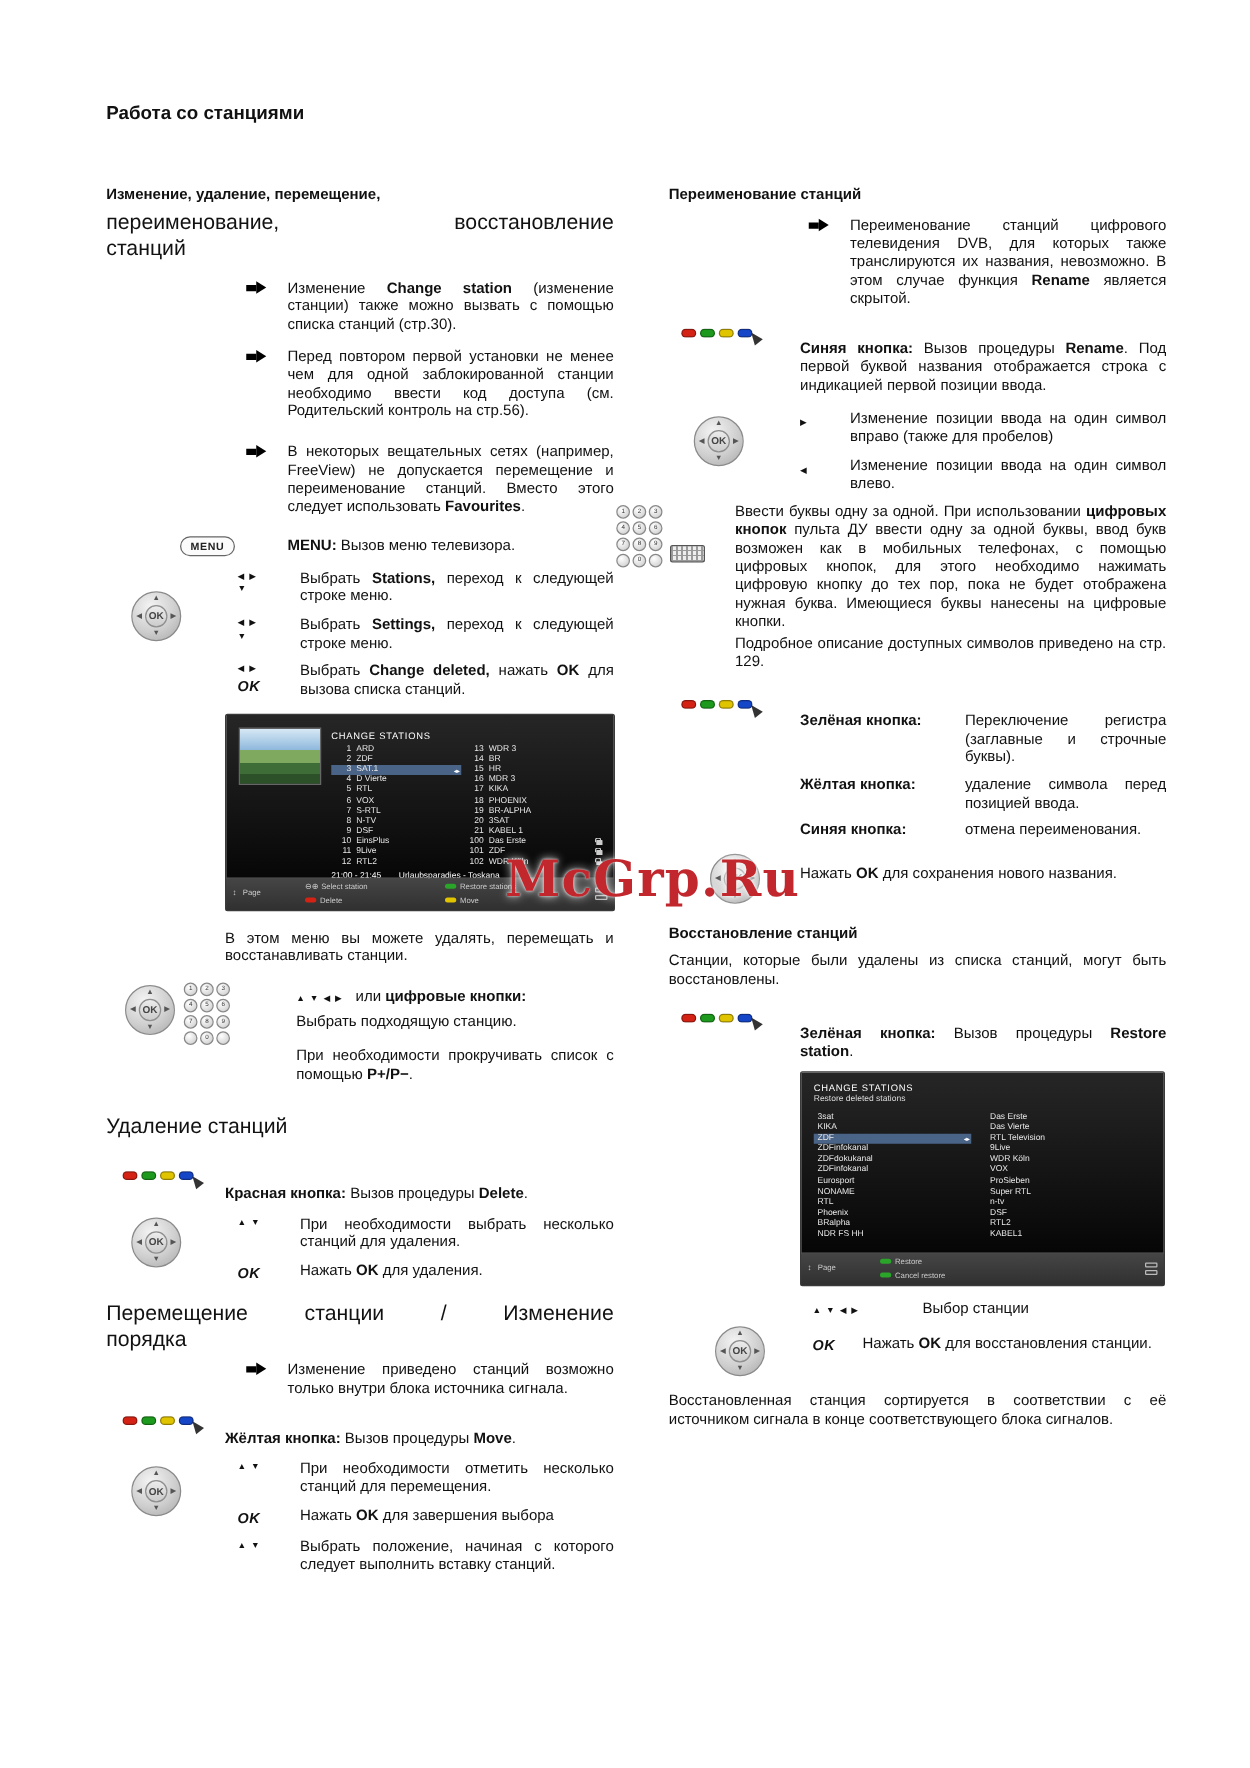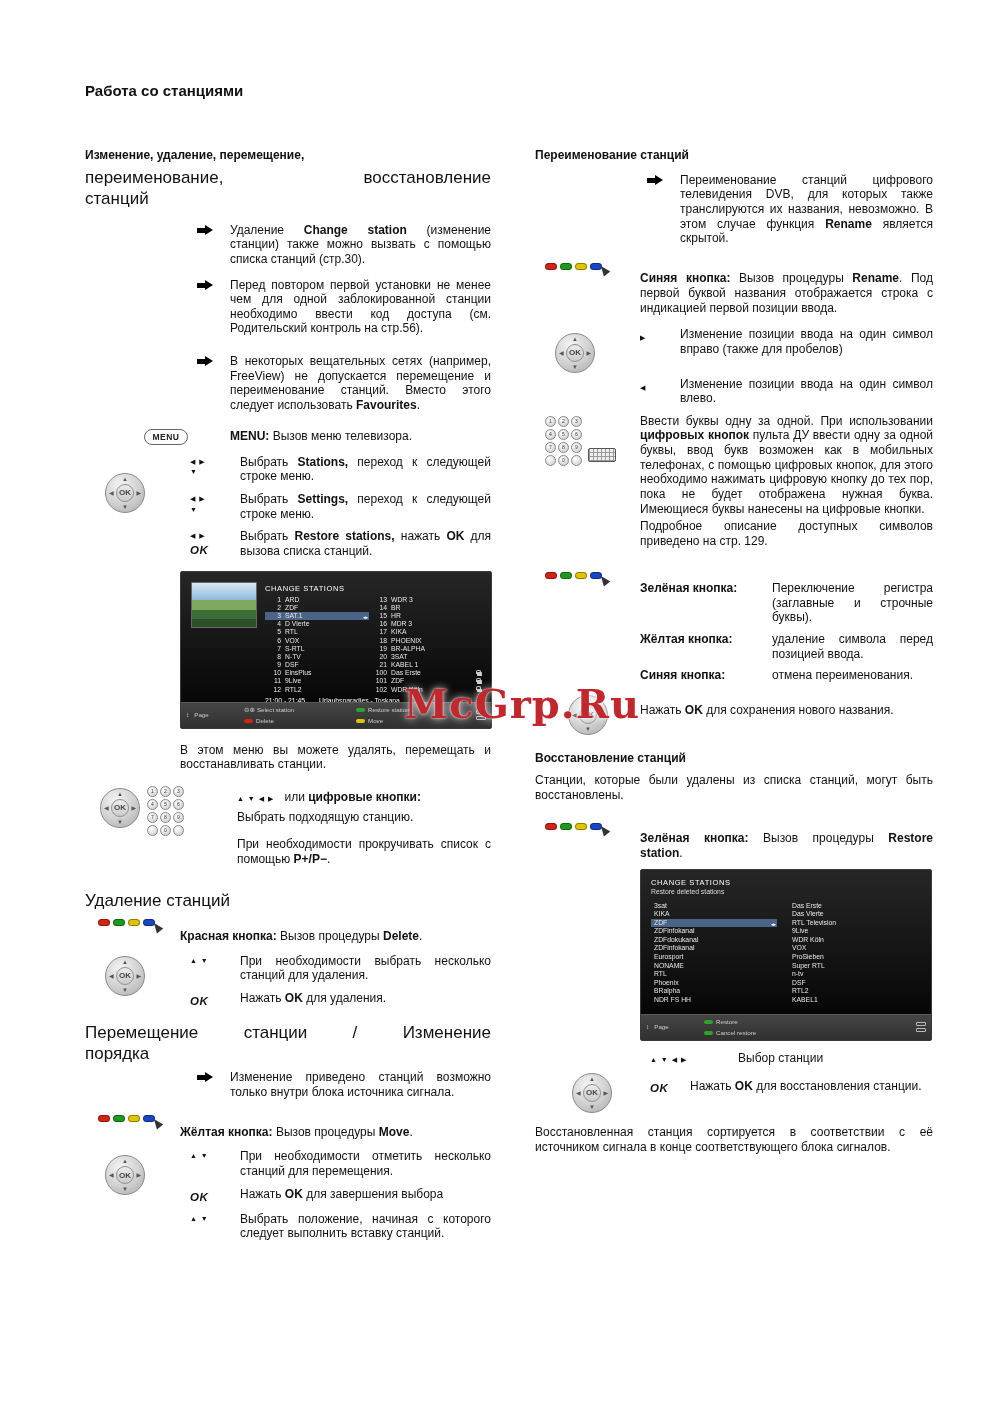--- a/index.html
+++ b/index.html
@@ -99,21 +99,21 @@
   <section class="col col-left">
 
     <div class="h12">Изменение, удаление, перемещение,</div>
     <div class="h17 jline">переименование, восстановление</div>
     <div class="h17 mb14">станций</div>
 
     <div class="row">
       <span class="ic">
           <span class="ni"></span>
         </span>
-      <p class="tx"><span>Удаление </span><b>Change station</b><span> (изменение станции) также можно вызвать с помощью списка станций (стр.30).</span></p>
+      <p class="tx"><span>Изменение </span><b>Change station</b><span> (изменение станции) также можно вызвать с помощью списка станций (стр.30).</span></p>
     </div>
     <div class="row">
       <span class="ic">
           <span class="ni"></span>
         </span>
       <p class="tx"><span>Перед повтором первой установки не менее чем для одной заблокированной станции необходимо ввести код доступа (см. Родительский контроль на стр.56).</span></p>
     </div>
     <div class="row" style="margin-top:18px">
       <span class="ic">
           <span class="ni"></span>
@@ -148,21 +148,21 @@
           <i class="ga">◀ ▶</i>
           <i class="ga">▼</i>
         </span>
         <p class="stx"><span>Выбрать </span><b>Settings,</b><span> переход к следующей строке меню.</span></p>
       </div>
       <div class="step">
         <span class="sic">
           <i class="ga">◀ ▶</i>
           <i class="okl">OK</i>
         </span>
-        <p class="stx"><span>Выбрать </span><b>Restore stations,</b><span> нажать </span><b>OK</b><span> для вызова списка станций.</span></p>
+        <p class="stx"><span>Выбрать </span><b>Change deleted,</b><span> нажать </span><b>OK</b><span> для вызова списка станций.</span></p>
       </div>
     </div>
 
     <div class="tv tv1">
       <div class="photo"></div>
       <div class="tvttl" style="left:84px;top:12px">CHANGE STATIONS</div>
       <div class="tvlist" style="left:84px;top:24px;width:104px">
 
           <div class="tvrow">
             <span class="num">1</span>
@@ -336,21 +336,21 @@
           <span class="key"></span>
         </div>
       <div class="navline">
         <span class="ga">▲ ▼ ◀ ▶</span>
         <span><span>или </span><b>цифровые кнопки:</b></span>
       </div>
       <p style="margin-top:6px">Выбрать подходящую станцию.</p>
       <p style="margin-top:12px"><span>При необходимости прокручивать список с помощью </span><b>P+/P−</b><span>.</span></p>
     </div>
 
-    <div class="h17" style="margin-top:24px;margin-bottom:3px">Удаление станций</div>
+    <div class="h17" style="margin-top:24px;margin-bottom:21px">Удаление станций</div>
 
     <div class="block" style="margin-left:95px;margin-bottom:10px">
       <span class="cbtns abs" style="left:-82px;top:1px">
         <span class="cb r"></span>
         <span class="cb g"></span>
         <span class="cb y"></span>
         <span class="cb b"></span>
         <span class="hand"></span>
       </span>
       <p><b>Красная кнопка:</b><span> Вызов процедуры </span><b>Delete</b><span>.</span></p>
@@ -451,31 +451,31 @@
     </div>
 
     <div class="steps block" style="margin-top:12px;min-height:58px">
       <div class="dpad abs" style="left:-85px;top:6px">
         <i class="au">▲</i>
         <i class="ad">▼</i>
         <i class="al">◀</i>
         <i class="ar">▶</i>
         <span class="okc">OK</span>
       </div>
-      <div class="step" style="margin-bottom:20px">
+      <div class="step" style="margin-bottom:8px">
         <span class="sic40"><i class="ga">▶</i></span>
         <p class="stx"><span>Изменение позиции ввода на один символ вправо (также для пробелов)</span></p>
       </div>
       <div class="step">
         <span class="sic40"><i class="ga">◀</i></span>
         <p class="stx"><span>Изменение позиции ввода на один символ влево.</span></p>
       </div>
     </div>
 
-    <div class="block" style="margin-left:105px;margin-top:6px">
+    <div class="block" style="margin-left:53px;margin-top:6px">
       <div class="keypad abs" style="left:-95px;top:2px">
 
       <span class="key">1</span>
           <span class="key">2</span>
           <span class="key">3</span>
           <span class="key">4</span>
           <span class="key">5</span>
           <span class="key">6</span>
           <span class="key">7</span>
           <span class="key">8</span>

